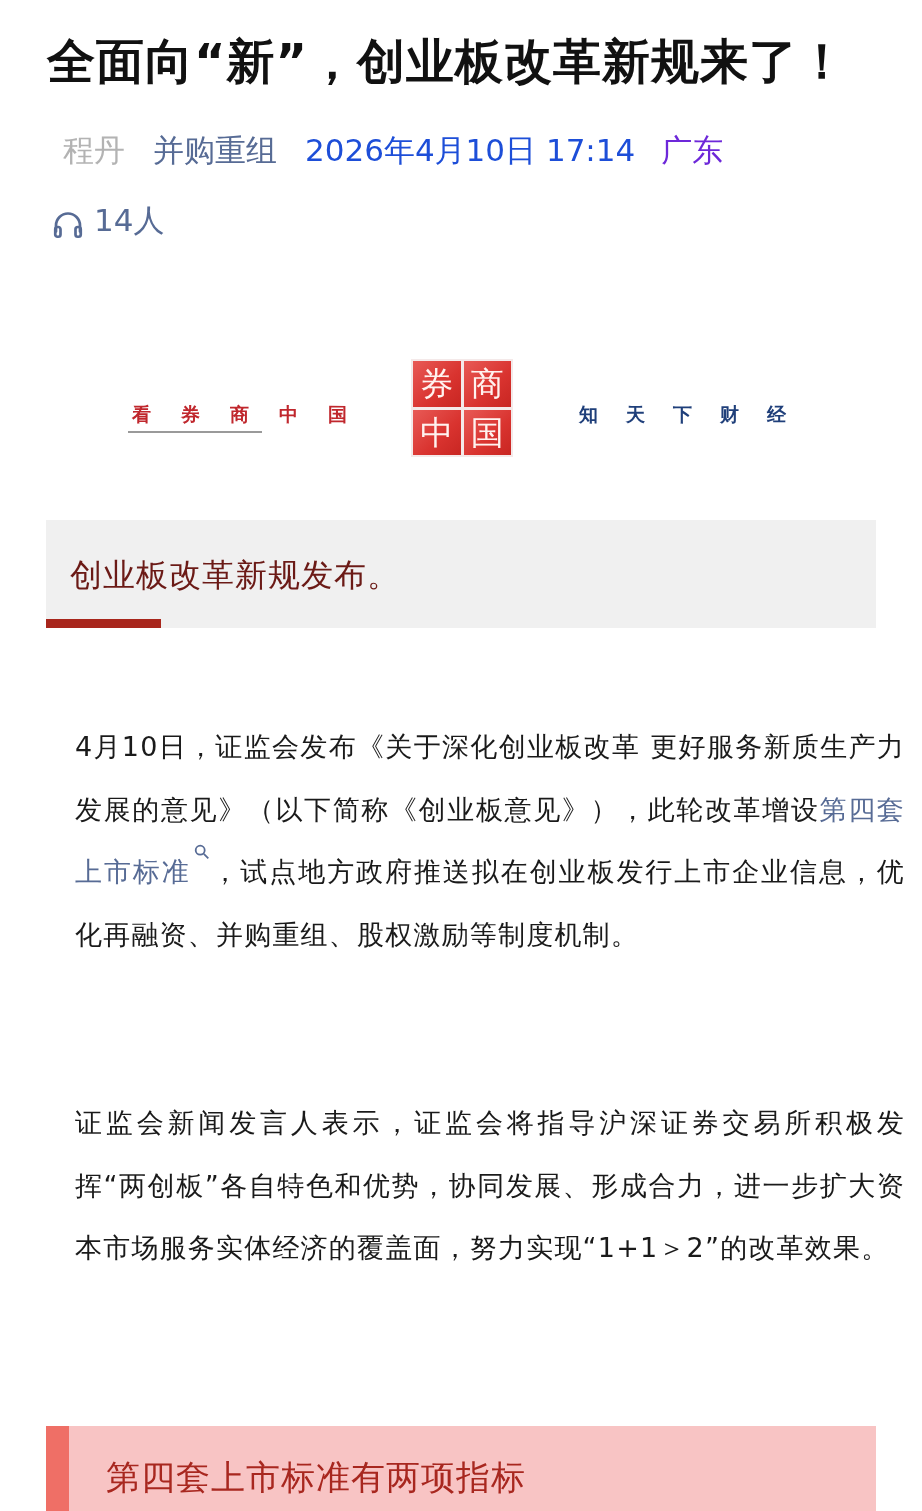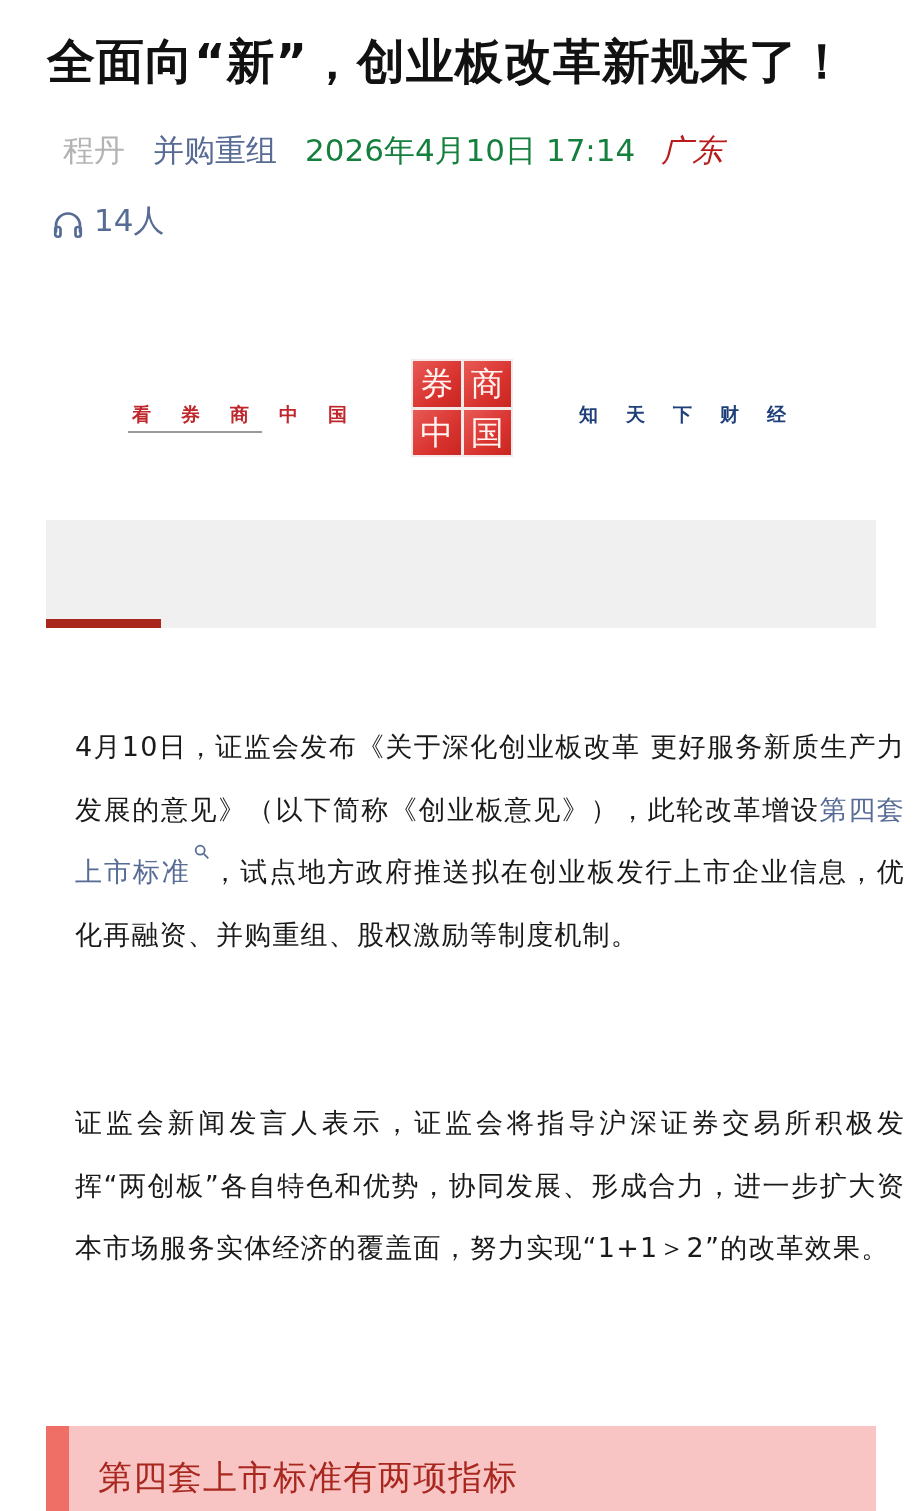--- a/index.html
+++ b/index.html
@@ -15,22 +15,22 @@
     letter-spacing: 1px;
   }
   .meta {
     position: absolute; left: 47px; top: 128px; height: 44px;
     display: flex; align-items: center; font-size: 31px; line-height: 44px;
     white-space: nowrap;
     margin-left: 16px;
   }
   .meta .author { color: #b3b3b3; margin-right: 28px; }
   .meta .account { color: #576b95; margin-right: 28px; }
-  .meta .date { color: #15803d; margin-right: 26px; }
-  .meta .region { color: #b91c1c; font-style: italic; }
+  .meta .date { color: #1d4ed8; margin-right: 26px; }
+  .meta .region { color: #6d28d9; }
 
   .listen {
     position: absolute; left: 50px; top: 196px; height: 46px;
     display: flex; align-items: flex-end; color: #576b95; font-size: 31px;
   }
   .listen svg { width: 36px; height: 36px; margin-right: 8px; }
 
   
   .banner { position: absolute; left: 0; top: 350px; width: 922px; height: 115px; }
   .banner .left-slogan {
@@ -79,21 +79,21 @@
   .link { color: #576b95; }
   .search-sup { display: inline-block; width: 18px; height: 18px; vertical-align: 20px; margin-left: 2px; }
 
   
   .sec2 {
     position: absolute; left: 46px; top: 1426px; width: 830px; height: 90px;
     background: #f8c4c4;
   }
   .sec2 .accent { position: absolute; left: 0; top: 0; width: 23px; height: 100%; background: #ef6f66; }
   .sec2 .text {
-    position: absolute; left: 52px; top: 28px; font-size: 34px; line-height: 46px; color: #a8271f;
+    position: absolute; left: 60px; top: 28px; font-size: 34px; line-height: 46px; color: #a8271f;
     letter-spacing: 1px;
   }
 </style>
 </head>
 <body>
 
 <h1 class="title">全面向“新”，创业板改革新规来了！</h1>
 
 <div class="meta">
   <span class="author">程丹</span>
@@ -129,20 +129,21 @@
   <div class="right-slogan">
     <span>知</span>
     <span>天</span>
     <span>下</span>
     <span>财</span>
     <span>经</span>
   </div>
 </div>
 
 <div class="sec1">
+  <div class="text">创业板改革新规发布。</div>
   <div class="bar"></div>
 </div>
 
 <p class="para p1"><span>4月10日，证监会发布《关于深化创业板改革 更好服务新质生产力发展的意见》（以下简称《创业板意见》），此轮改革增设</span><span class="link">第四套上市标准</span><svg class="search-sup" viewBox="0 0 20 20" fill="none" stroke="#576b95" stroke-width="2">
       <circle cx="8" cy="8" r="5"></circle>
       <path d="M12 12l5 5"></path>
     </svg><span>，试点地方政府推送拟在创业板发行上市企业信息，优化再融资、并购重组、股权激励等制度机制。</span></p>
 
 <p class="para p2">证监会新闻发言人表示，证监会将指导沪深证券交易所积极发挥“两创板”各自特色和优势，协同发展、形成合力，进一步扩大资本市场服务实体经济的覆盖面，努力实现“1+1＞2”的改革效果。</p>
 

